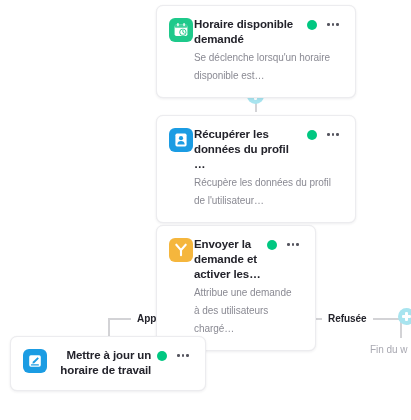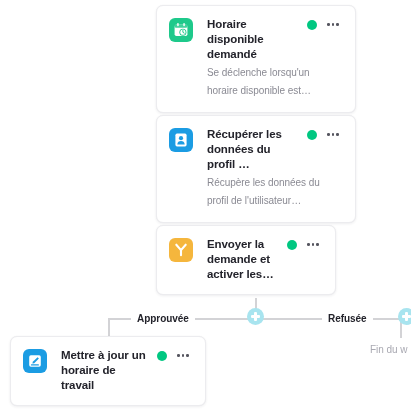--- a/index.html
+++ b/index.html
@@ -83,21 +83,21 @@
 
   
   .card {
     position: absolute;
     background: #ffffff;
     border: 1px solid #ececef;
     border-radius: 7px;
     box-shadow: 0 1px 3px rgba(20,20,40,0.07), 0 0 1px rgba(20,20,40,0.05);
     padding: 11px 16px 12px 12px;
     display: flex;
-    gap: 14px;
+    gap: 1px;
     align-items: flex-start;
   }
 
   .card-icon {
     width: 24px;
     height: 24px;
     min-width: 24px;
     border-radius: 6px;
     display: flex;
     align-items: center;
@@ -248,41 +248,42 @@
         <div class="kebab">
           <i></i>
             <i></i>
             <i></i>
         </div>
       </div>
       <div class="card-desc">Récupère les données du profil de l'utilisateur…</div>
     </div>
   </div>
 
-  <div class="card" style="left:156px; top:225px; width:180px;">
+  <div class="card" style="left:156px; top:225px; width:160px;">
     <div class="card-icon" style="background:#f5b63d;">
       <svg width="16" height="16" viewBox="0 0 16 16" fill="none">
         <path d="M3.3 2.7 L8 8.1 L12.7 2.7" stroke="#ffffff" stroke-width="2.1" stroke-linecap="round" stroke-linejoin="round" fill="none"></path>
         <path d="M8 8.1 V13.2" stroke="#ffffff" stroke-width="2.1" stroke-linecap="round"></path>
       </svg>
     </div>
     <div class="card-body">
       <div class="card-titlerow">
         <div class="card-title">Envoyer la demande et activer les…</div>
         <div class="status-dot"></div>
         <div class="kebab">
           <i></i>
             <i></i>
             <i></i>
         </div>
       </div>
+      <div class="card-desc">Attribue une demande à des utilisateurs chargé…</div>
     </div>
   </div>
 
-  <div class="card" style="left:10px; top:336px; width:196px;">
+  <div class="card" style="left:10px; top:336px; width:196px;text-align:right;">
     <div class="card-icon" style="background:#1b9ce3;">
       <svg width="16" height="16" viewBox="0 0 16 16" fill="none">
         <rect x="2.2" y="2.2" width="11.6" height="11.6" rx="1.7" fill="#ffffff"></rect>
         <path d="M10.6 4.2 L11.9 5.5 L7.2 10.2 L5.4 10.6 L5.8 8.8 Z" fill="#1b9ce3"></path>
         <path d="M4.4 11.9 H11.4" stroke="#1b9ce3" stroke-width="1.1" stroke-linecap="round"></path>
       </svg>
     </div>
     <div class="card-body">
       <div class="card-titlerow">
         <div class="card-title">Mettre à jour un horaire de travail</div>

